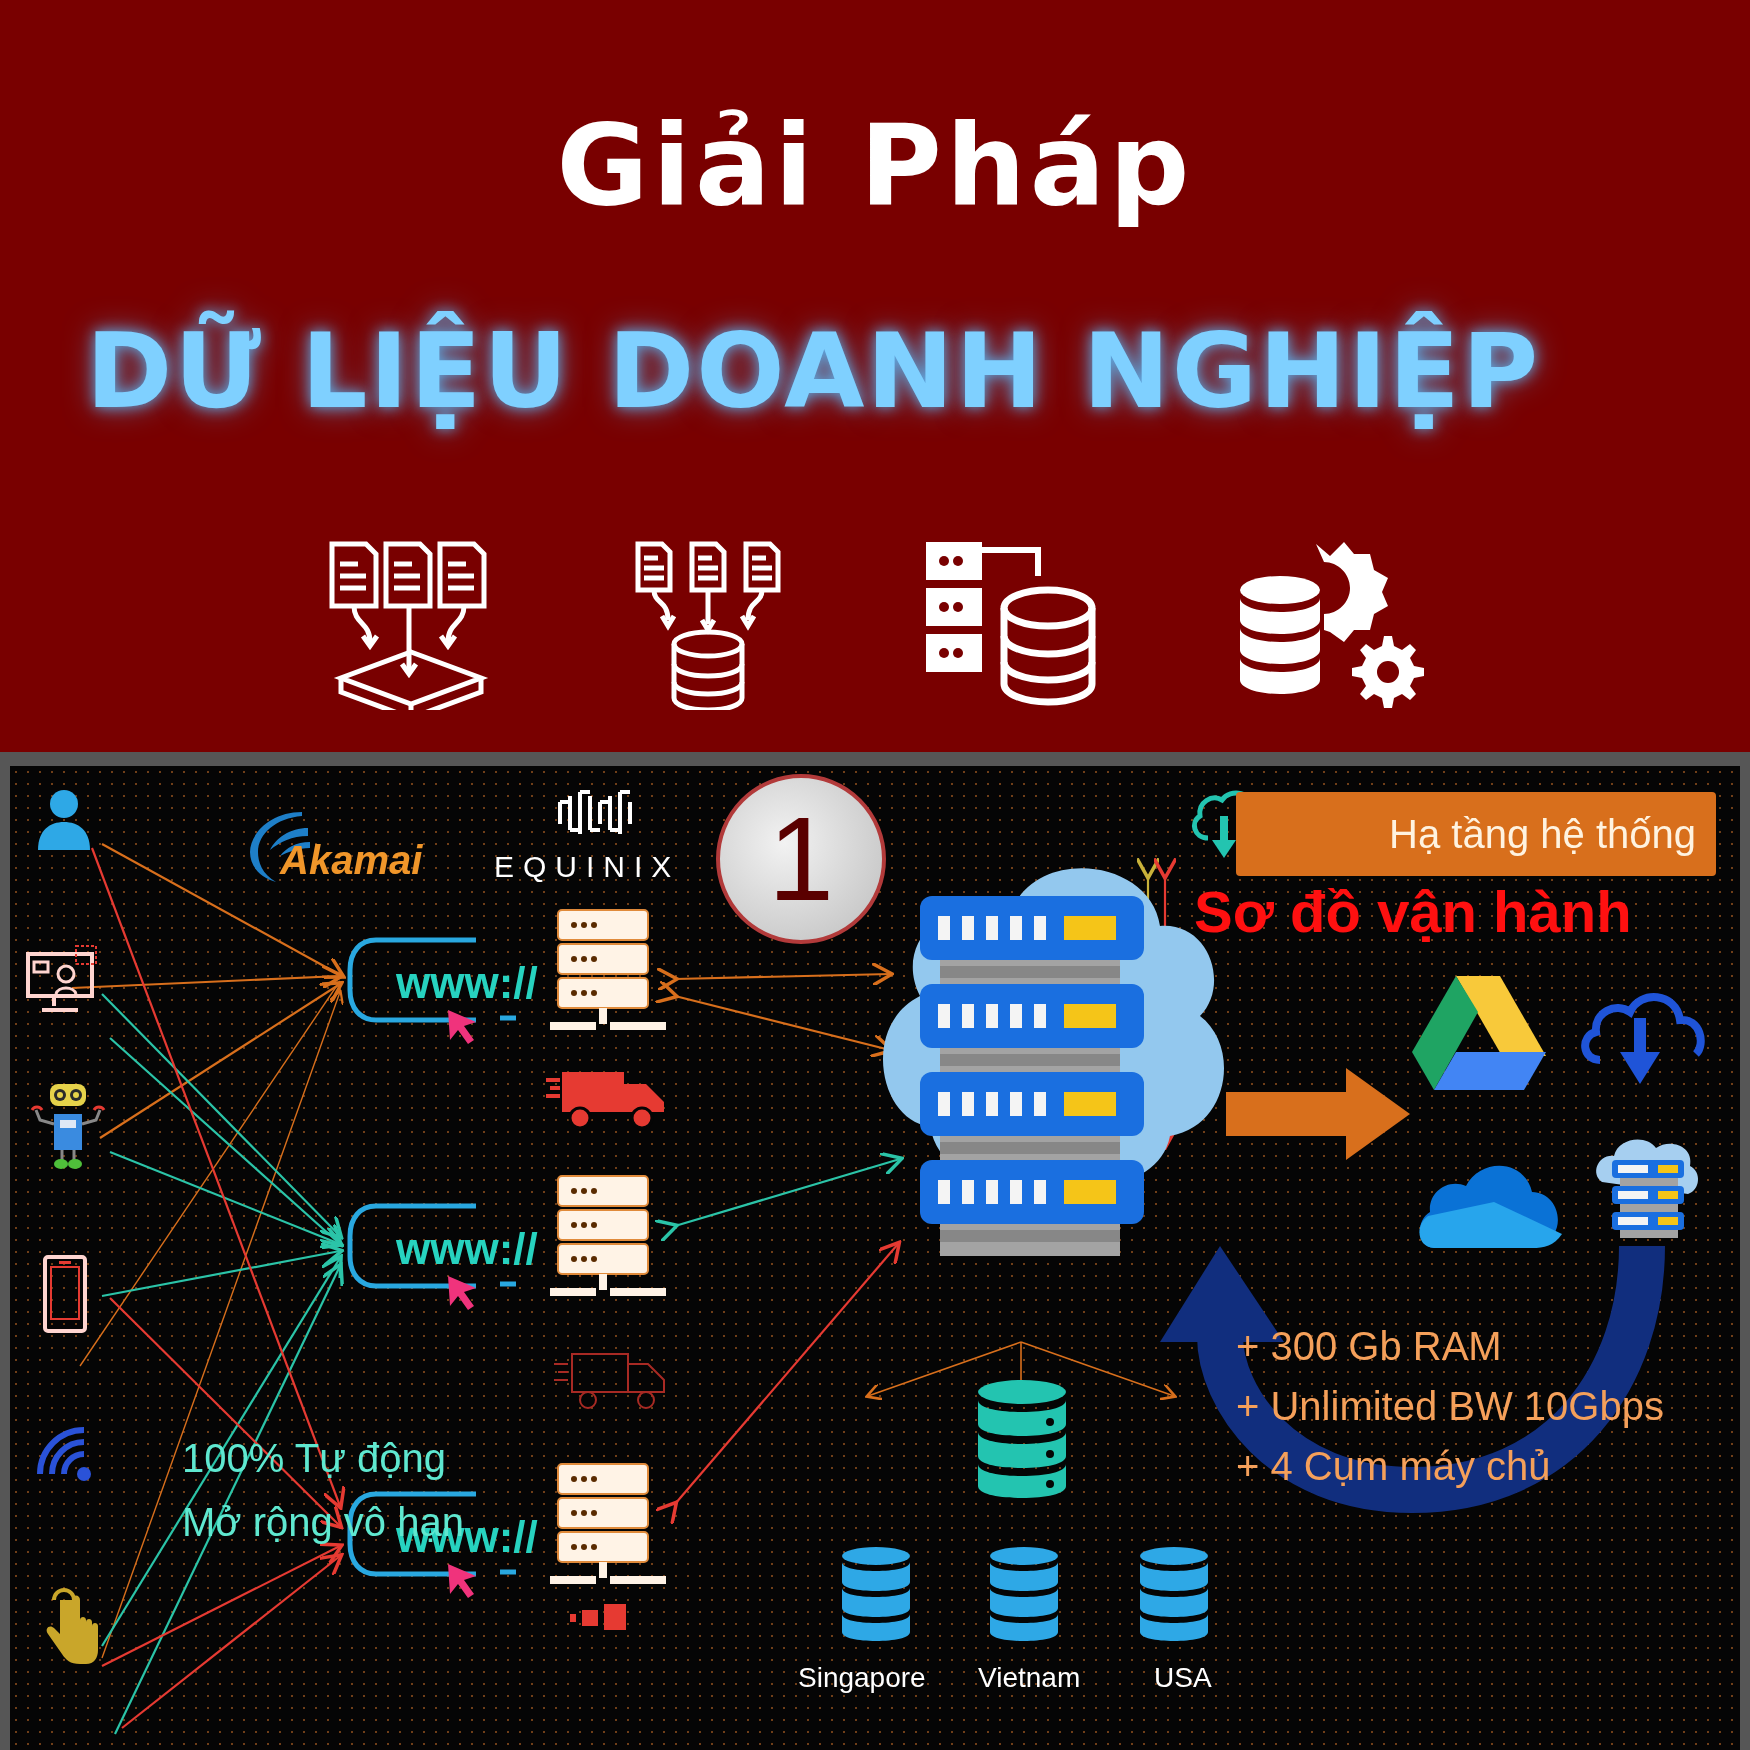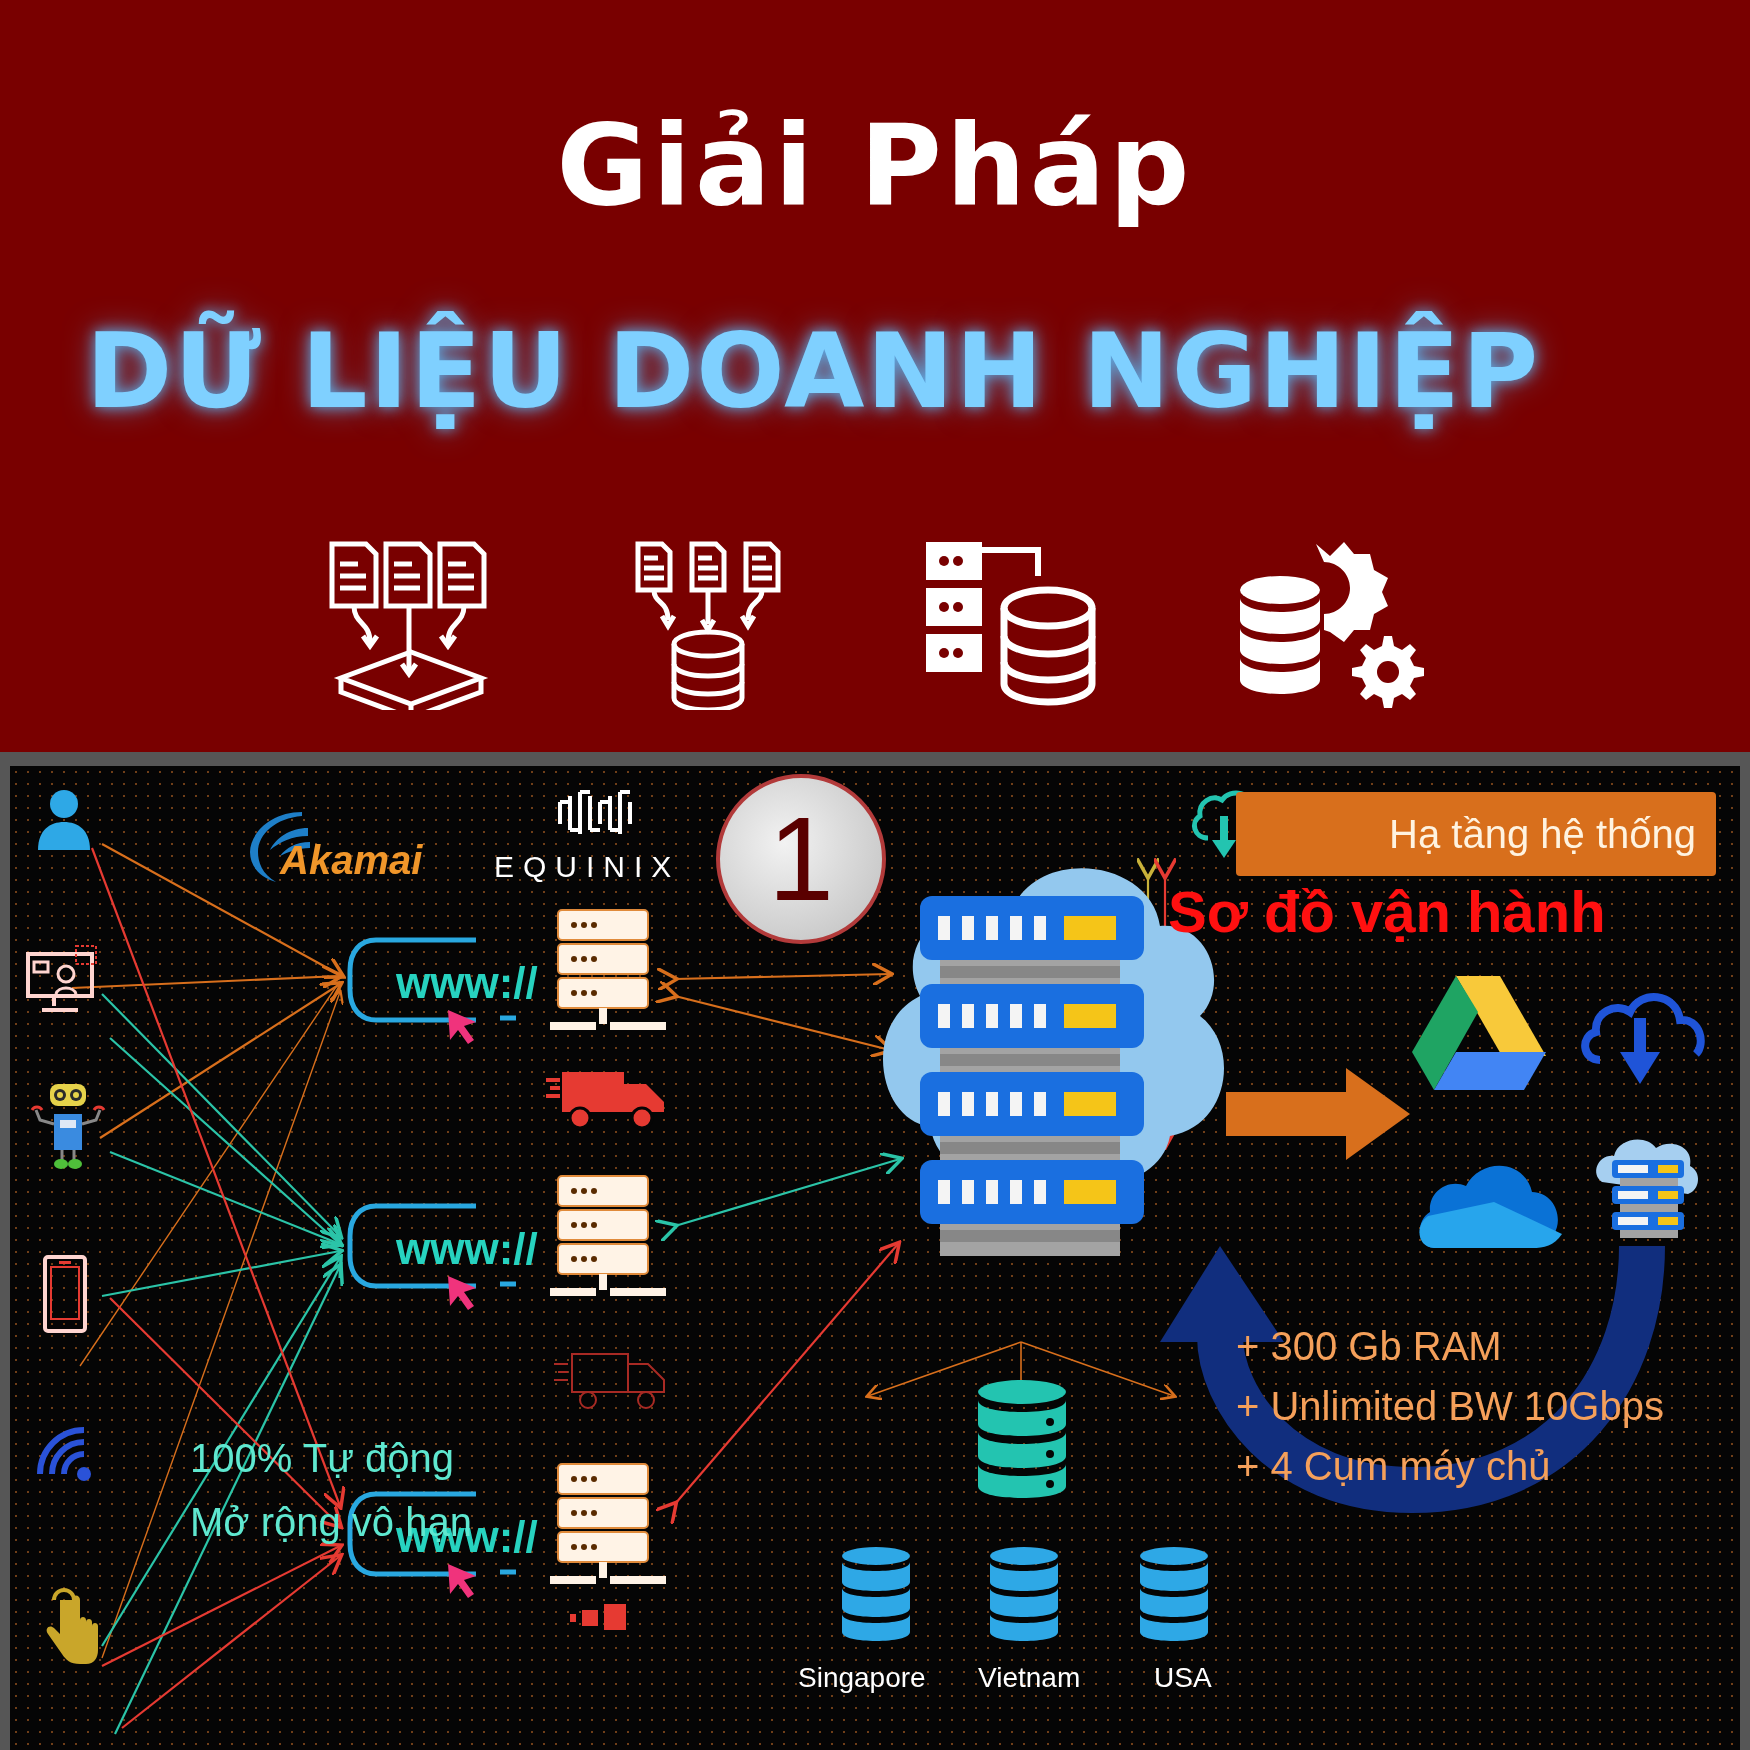--- a/index.html
+++ b/index.html
@@ -413,21 +413,21 @@
   <div class="txt region" style="left:1144px;top:896px">USA</div>
 
   <svg class="abs" style="left:1178px;top:20px" width="80" height="80" viewBox="0 0 80 80">
     <path d="M20 52C6 52 2 36 12 30 10 16 24 8 34 14 42 2 66 6 66 24c12 2 12 26 0 28" fill="none" stroke="#23c4b0" stroke-width="5"></path>
     <path d="M36 30v30" stroke="#23c4b0" stroke-width="8"></path>
       <path d="M24 54l12 18 12-18z" fill="#23c4b0"></path>
   </svg>
   <div class="abs pill" style="left:1226px;top:26px;width:480px;height:84px">
     <span>Hạ tầng hệ thống</span>
   </div>
-  <div class="txt sodo" style="left:1158px;top:112px">Sơ đồ vận hành</div>
+  <div class="txt sodo" style="left:1184px;top:112px">Sơ đồ vận hành</div>
 
   <svg class="abs" style="left:1214px;top:300px" width="190" height="96" viewBox="0 0 190 96">
     <path d="M2 26h120V2l64 46-64 46V70H2z" fill="#d86f1c"></path>
   </svg>
 
   <svg class="abs" style="left:1400px;top:206px" width="136" height="120" viewBox="0 0 136 120">
     <path d="M46 4h44l46 80H92z" fill="#f8c93a"></path>
     <path d="M46 4L2 80l22 38 44-78z" fill="#1fa463"></path>
     <path d="M24 118h90l22-38H46z" fill="#4285f4"></path>
   </svg>
@@ -458,21 +458,21 @@
         <rect x="68" y="59" width="20" height="8"></rect>
         <rect x="68" y="85" width="20" height="8"></rect>
       </g>
   </svg>
 
   <svg class="abs" style="left:1140px;top:480px" width="520" height="300" viewBox="0 0 520 300">
     <path d="M492 0c0 130-80 244-230 244C130 244 70 150 70 90" fill="none" stroke="#112e7e" stroke-width="46"></path>
     <path d="M10 96L70 0 134 96z" fill="#112e7e"></path>
   </svg>
 
-  <div class="txt auto" style="left:180px;top:660px">
+  <div class="txt auto" style="left:172px;top:660px">
     <div>100% Tự động</div>
     <div>Mở rộng vô hạn</div>
   </div>
 
   <div class="txt specs" style="left:1226px;top:550px">
     <div>+ 300 Gb RAM</div>
     <div>+ Unlimited BW 10Gbps</div>
     <div>+ 4 Cụm máy chủ</div>
   </div>
 </div>

